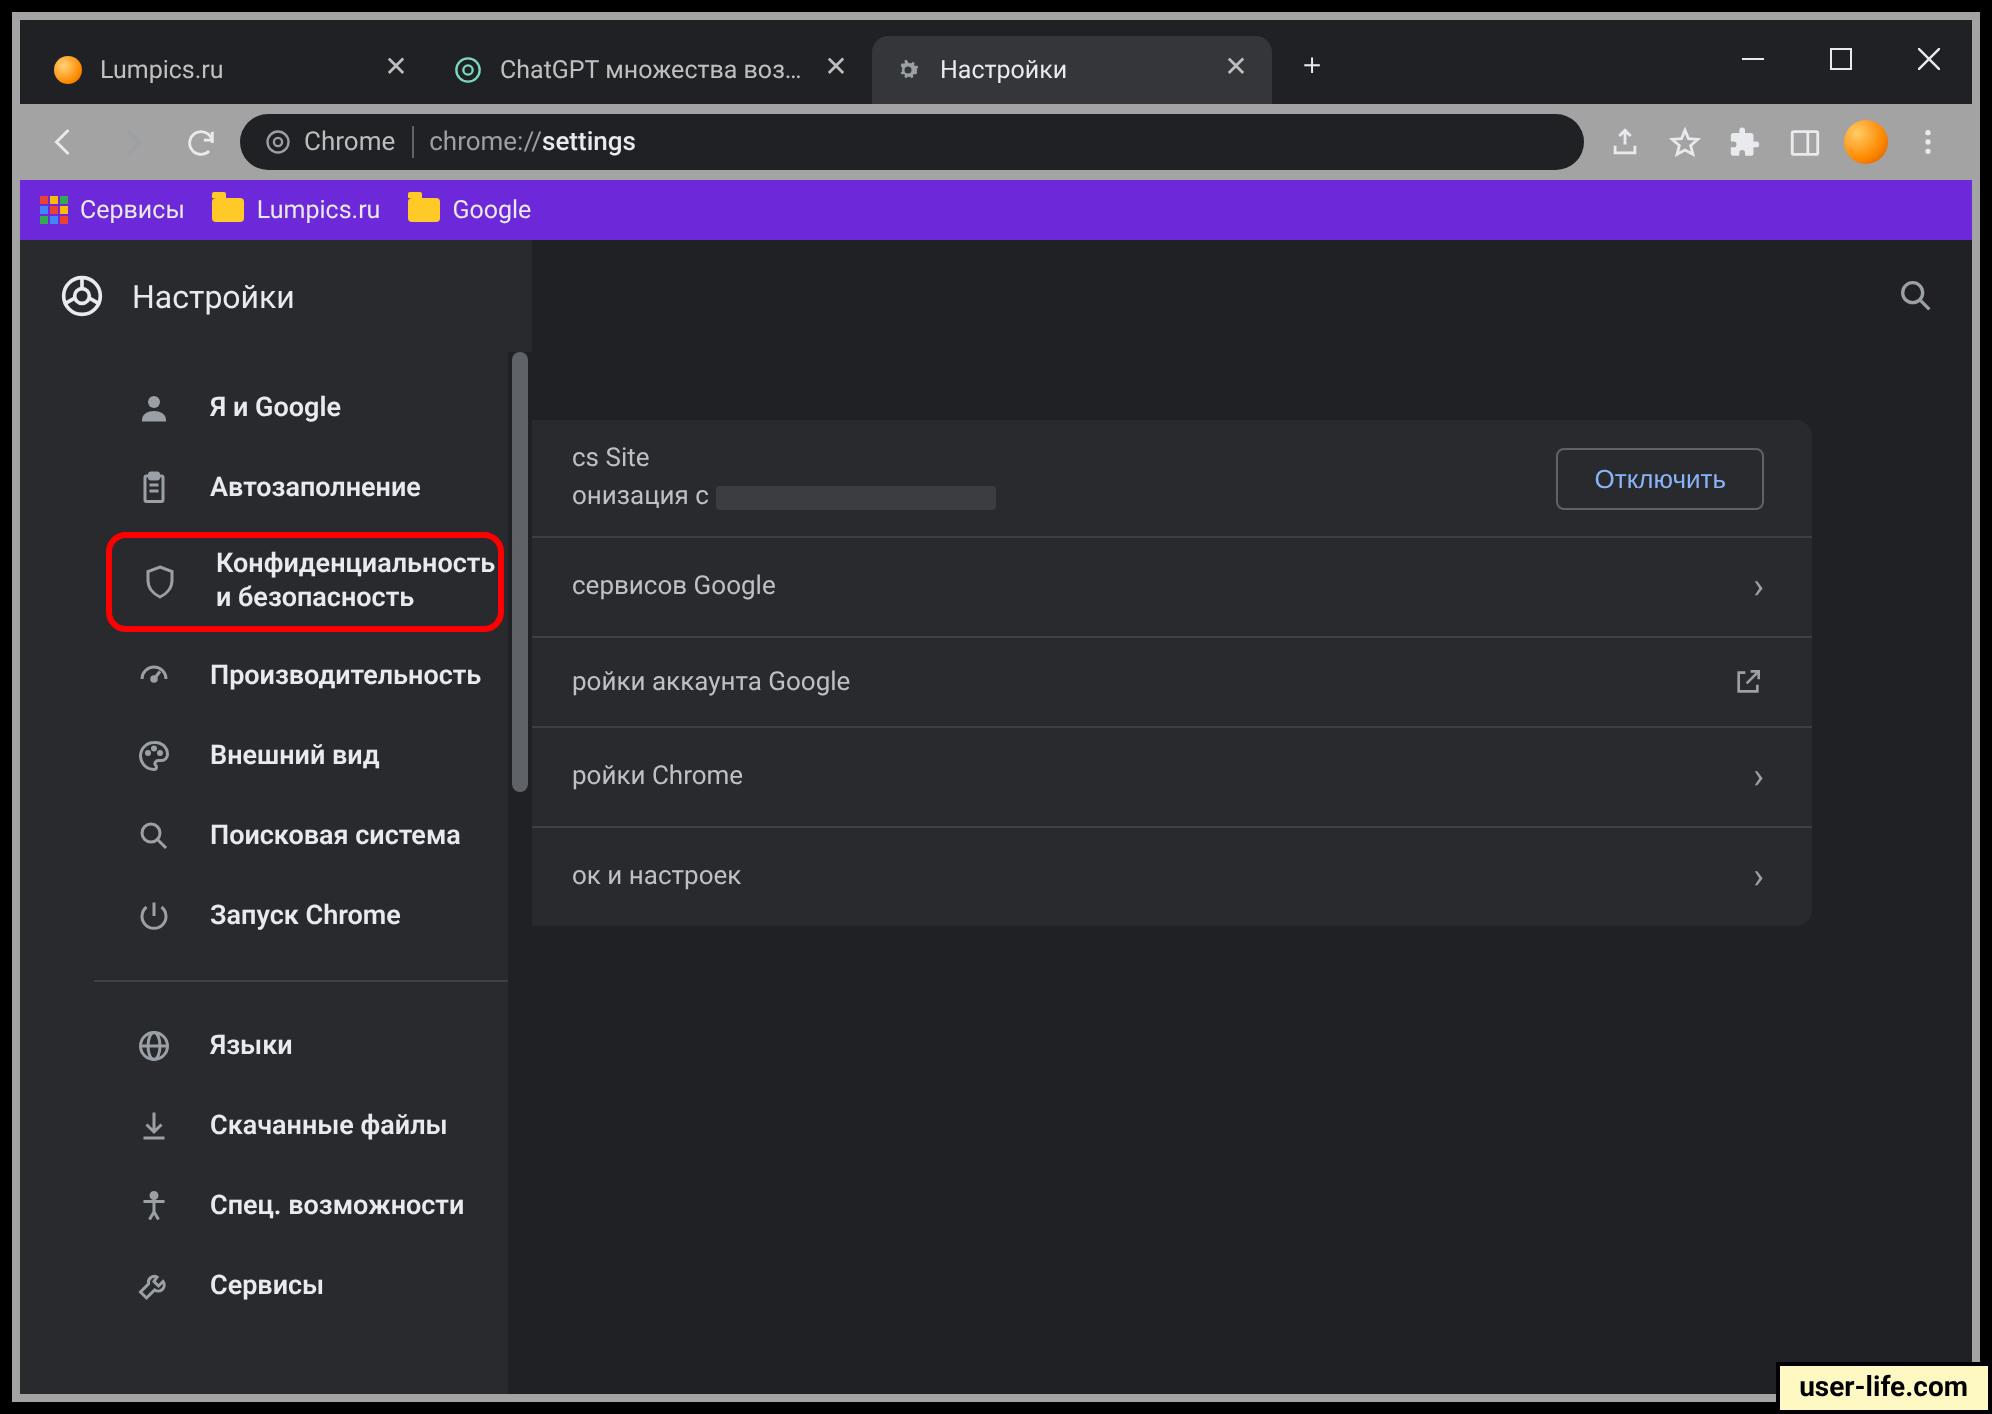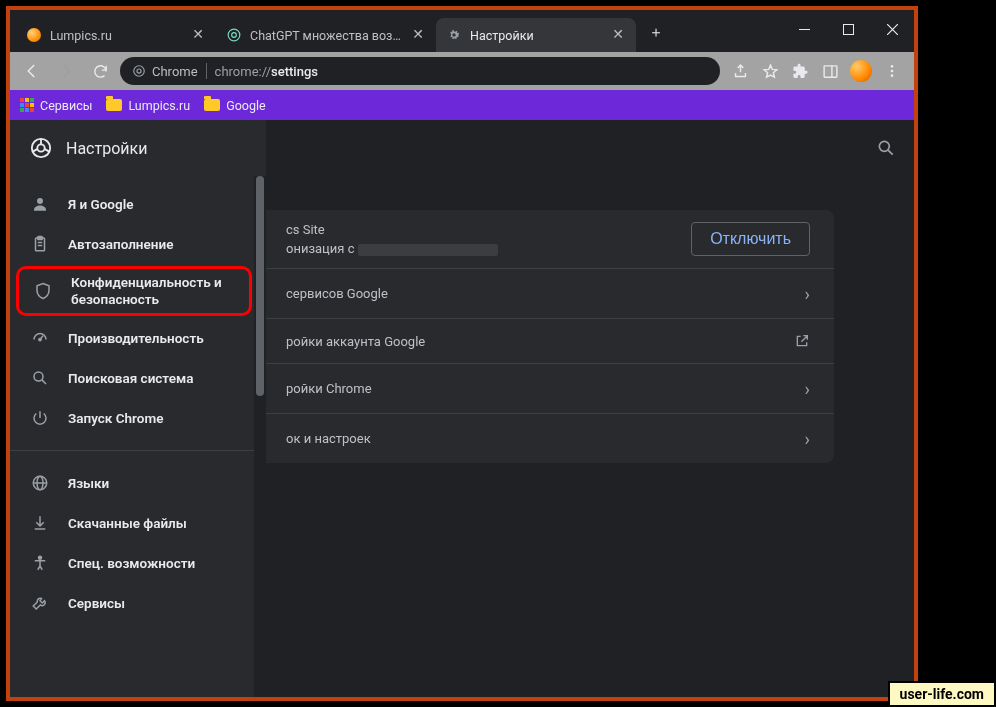--- a/index.html
+++ b/index.html
@@ -4,22 +4,22 @@
 <style>
 * { margin: 0; padding: 0; box-sizing: border-box; }
 body {
   width: 996px; height: 707px;
   background: #000;
   font-family: "Segoe UI", Roboto, Arial, sans-serif;
   color: #e8eaed; overflow: hidden; position: relative;
 }
 .window {
   position: absolute; left: 6px; top: 6px;
-  width: 912px; height: 695px;
-  border: 4px solid #c2410c; background: #202124;
+  width: 984px; height: 695px;
+  border: 4px solid #a3a3a3; background: #202124;
 }
 
 .titlebar { height: 42px; background: #202124; display: flex; align-items: flex-end; }
 .tabs-strip { display: flex; height: 34px; margin-left: 6px; flex: 1; }
 .tab {
   display: flex; align-items: center; padding: 0 10px;
   min-width: 200px; max-width: 220px; height: 34px;
   color: #c0c0c0; font-size: 12.5px; gap: 8px; position: relative;
   border-top-left-radius: 8px; border-top-right-radius: 8px;
 }
@@ -57,42 +57,42 @@
 .apps-grid span:nth-child(1){background:#ea4335;} .apps-grid span:nth-child(2){background:#fbbc05;}
 .apps-grid span:nth-child(3){background:#34a853;} .apps-grid span:nth-child(4){background:#4285f4;}
 .apps-grid span:nth-child(5){background:#ea4335;} .apps-grid span:nth-child(6){background:#fbbc05;}
 .apps-grid span:nth-child(7){background:#34a853;} .apps-grid span:nth-child(8){background:#4285f4;}
 .apps-grid span:nth-child(9){background:#ea4335;}
 
 .content { height: calc(100% - 42px - 38px - 30px); background: #202124; display: flex; position: relative; }
 .sidebar { width: 256px; background: #292a2d; display: flex; flex-direction: column; position: relative; }
 .sidebar-header { height: 56px; display: flex; align-items: center; padding: 0 20px; gap: 14px; }
 .sb-title { font-size: 16px; color: #e8eaed; }
-.sb-scroll { flex: 1; padding: 8px 0 0 0; position: relative; }
+.sb-scroll { flex: 1; padding: 8px 0 0 0; position: relative; margin-left: 37px; }
 .sb-track { position:absolute; right:0; top:0; width:12px; height:100%; background:#202124; }
 .sb-thumb { position:absolute; top:0; left:2px; width:8px; height:220px; background:#5f6368; border-radius:4px; }
 .sb-item {
   display: flex; align-items: center; gap: 18px;
   height: 40px; padding: 0 20px 0 20px; color: #e8eaed; font-size: 13.5px; font-weight: 600;
 }
 .sb-item.multi { height: 50px; }
 .sb-item .ico { width: 20px; height: 20px; display:flex; align-items:center; justify-content:center; flex-shrink:0; }
 .sb-item.highlight { border: 3px solid #ff0000; border-radius: 10px; margin: 2px 14px 2px 6px; padding-left: 14px; }
 .sb-divider { height: 1px; background: #3c4043; margin: 12px 0; }
 
 .main { flex: 1; position: relative; }
 .main-header { position: absolute; top: 0; right: 0; height: 56px; width: 56px; display: flex; align-items: center; justify-content: center; }
 .cards { position: absolute; left: 0; top: 90px; right: 80px; padding-left: 0; }
 .card { background: #292a2d; margin-bottom: 12px; border-radius: 0 8px 8px 0; }
 .card-top { display:flex; align-items:center; justify-content:space-between; padding: 12px 24px 12px 20px; }
 .card-top .lines { display:flex; flex-direction:column; gap:4px; font-size:13px; color:#bdc1c6; }
 .card-top .lines .blur { background:#3c3d40; color:transparent; border-radius:2px; display:inline-block; width:140px; height:12px; vertical-align:middle; }
 .btn-outline {
   background: transparent; border: 1px solid #5f6368; color: #8ab4f8;
-  padding: 7px 18px; border-radius: 4px; font-size: 16px; font-weight: 500;
+  padding: 7px 18px; border-radius: 4px; font-size: 13px; font-weight: 500;
 }
 .card-row {
   display:flex; align-items:center; justify-content:space-between;
   padding: 14px 24px 14px 20px; border-top: 1px solid #3c4043;
   font-size: 13px; color: #bdc1c6;
 }
 .chev { color:#9aa0a6; font-size:18px; }
 .ext-ico { color:#9aa0a6; }
 
 .watermark {
@@ -292,20 +292,31 @@
                 <path d="M4 14a8 8 0 0116 0"></path>
                 <line x1="12" y1="14" x2="16" y2="9"></line>
                 <circle cx="12" cy="14" r="1.5" fill="#9aa0a6"></circle>
               </svg>
             </span>
           <span>Производительность</span>
         </div>
         <div class="sb-item">
           <span class="ico">
               <svg width="18" height="18" viewBox="0 0 24 24" fill="none" stroke="#9aa0a6" stroke-width="2">
+                <path d="M12 3a9 9 0 100 18c2 0 2-2 1-3s0-3 2-3h2a4 4 0 004-4 8 8 0 00-9-8z"></path>
+                <circle cx="8" cy="10" r="1" fill="#9aa0a6"></circle>
+                <circle cx="12" cy="7" r="1" fill="#9aa0a6"></circle>
+                <circle cx="16" cy="10" r="1" fill="#9aa0a6"></circle>
+              </svg>
+            </span>
+          <span>Внешний вид</span>
+        </div>
+        <div class="sb-item">
+          <span class="ico">
+              <svg width="18" height="18" viewBox="0 0 24 24" fill="none" stroke="#9aa0a6" stroke-width="2">
                 <circle cx="10" cy="10" r="6"></circle>
                 <line x1="20" y1="20" x2="14.5" y2="14.5"></line>
               </svg>
             </span>
           <span>Поисковая система</span>
         </div>
         <div class="sb-item">
           <span class="ico">
               <svg width="18" height="18" viewBox="0 0 24 24" fill="none" stroke="#9aa0a6" stroke-width="2">
                 <path d="M7 6a8 8 0 1010 0M12 3v9"></path>

